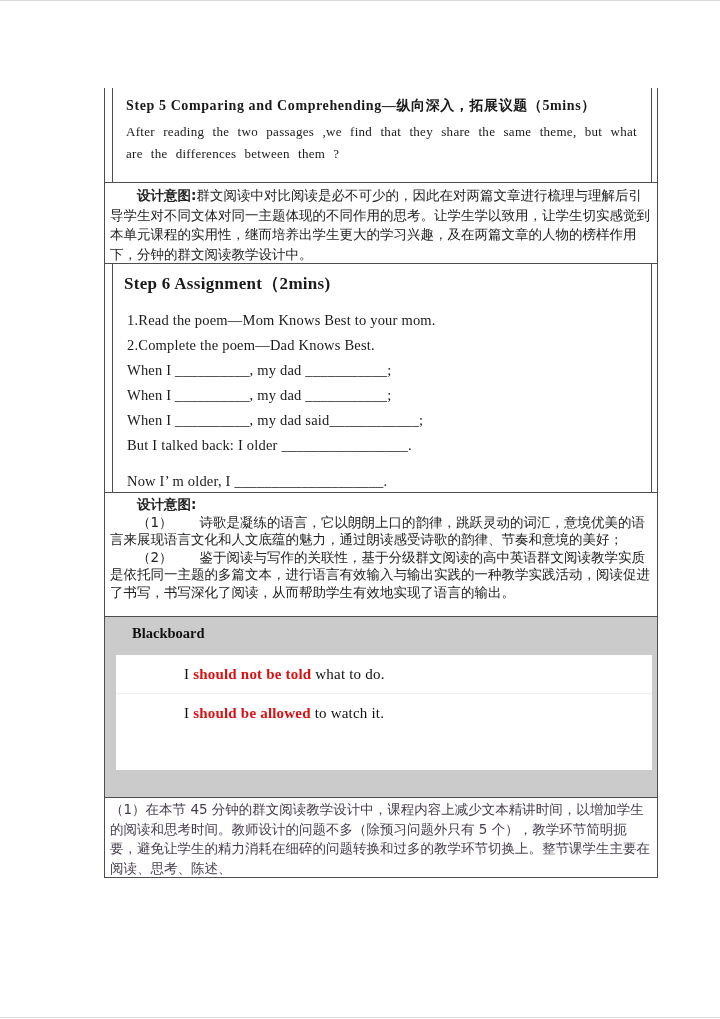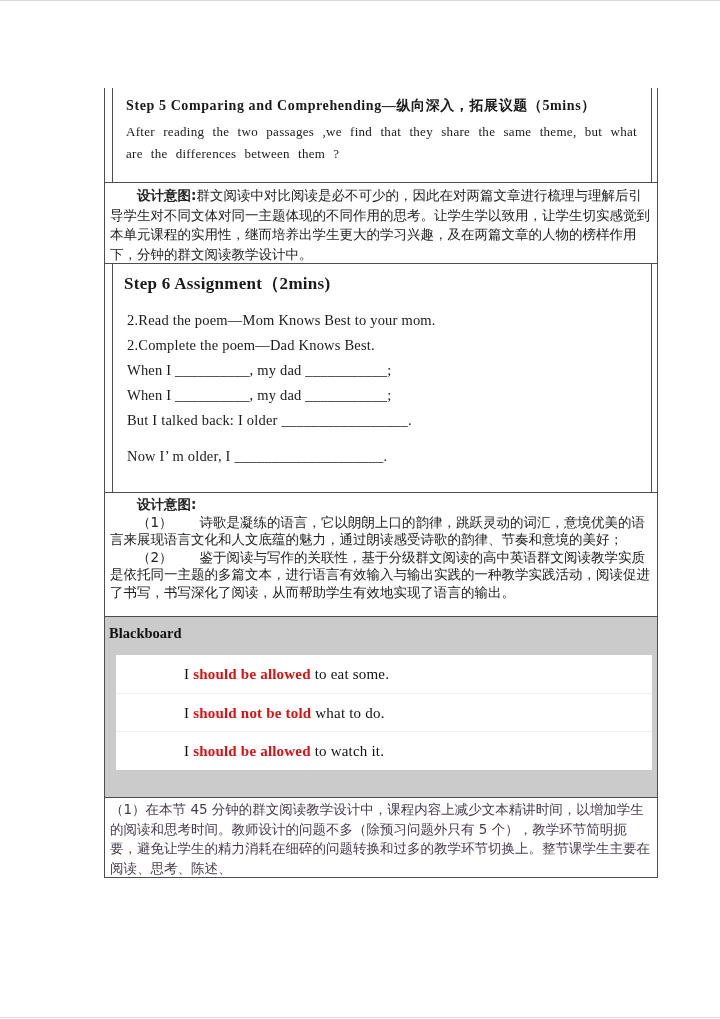--- a/index.html
+++ b/index.html
@@ -74,21 +74,21 @@
   .step6-items{margin-top:13px;}
   .step6-item{
     font-size:14.5px;line-height:25px;padding-left:14px;
     letter-spacing:0.2px;white-space:nowrap;
   }
   .step6-item.gap-before{margin-top:11px;}
 
   
   .bb-label{
     font-size:14.5px;font-weight:bold;color:#111;
-    padding:8px 0 0 4px;
+    padding:8px 0 0 27px;
   }
   .bb-box{
     background:#ffffff;width:536px;margin:13px 0 0 11px;height:115px;
   }
   .bb-line{
     height:38px;line-height:38px;font-size:15px;padding-left:68px;
     letter-spacing:0.2px;white-space:nowrap;color:#111;
   }
   .bb-line + .bb-line{border-top:1px solid #f0f0f0;}
   .bb-red{color:var(--red);font-weight:bold;}
@@ -124,42 +124,42 @@
     <div class="row row-design1">
       <div class="design-par">
         <p><span class="lbl">设计意图:</span><span>群文阅读中对比阅读是必不可少的，因此在对两篇文章进行梳理与理解后引导学生对不同文体对同一主题体现的不同作用的思考。让学生学以致用，让学生切实感觉到本单元课程的实用性，继而培养出学生更大的学习兴趣，及在两篇文章的人物的榜样作用下，分钟的群文阅读教学设计中。</span></p>
       </div>
     </div>
 
     <div class="row row-step6">
       <div class="inner-cell">
         <div class="step6-title">Step 6 Assignment（2mins)</div>
         <div class="step6-items">
-          <div class="step6-item">2.Read the poem—Mom Knows Best to your mom.</div>
+          <div class="step6-item">1.Read the poem—Mom Knows Best to your mom.</div>
           <div class="step6-item">2.Complete the poem—Dad Knows Best.</div>
           <div class="step6-item">When I __________, my dad ___________;</div>
           <div class="step6-item">When I __________, my dad ___________;</div>
+          <div class="step6-item">When I __________, my dad said____________;</div>
           <div class="step6-item">But I talked back: I older _________________.</div>
           <div class="step6-item gap-before">Now I’ m older, I ____________________.</div>
         </div>
       </div>
     </div>
 
     <div class="row row-design2">
       <div class="design-par">
         <p><span class="lbl">设计意图:</span></p>
         <p>（1）　　诗歌是凝练的语言，它以朗朗上口的韵律，跳跃灵动的词汇，意境优美的语言来展现语言文化和人文底蕴的魅力，通过朗读感受诗歌的韵律、节奏和意境的美好；</p>
         <p>（2）　　鉴于阅读与写作的关联性，基于分级群文阅读的高中英语群文阅读教学实质是依托同一主题的多篇文本，进行语言有效输入与输出实践的一种教学实践活动，阅读促进了书写，书写深化了阅读，从而帮助学生有效地实现了语言的输出。</p>
       </div>
     </div>
 
     <div class="row row-blackboard">
       <div class="bb-label">Blackboard</div>
       <div class="bb-box">
-        <div class="bb-line"><span>I </span><span class="bb-red">should be allowed</span><span> to eat some.</span></div>
         <div class="bb-line"><span>I </span><span class="bb-red">should not be told</span><span> what to do.</span></div>
         <div class="bb-line"><span>I </span><span class="bb-red">should be allowed</span><span> to watch it.</span></div>
       </div>
     </div>
 
 
     <div class="row row-reflect-text">
       <div class="refl-text">
         <p>（1）在本节 45 分钟的群文阅读教学设计中，课程内容上减少文本精讲时间，以增加学生的阅读和思考时间。教师设计的问题不多（除预习问题外只有 5 个），教学环节简明扼要，避免让学生的精力消耗在细碎的问题转换和过多的教学环节切换上。整节课学生主要在阅读、思考、陈述、</p>
       </div>

